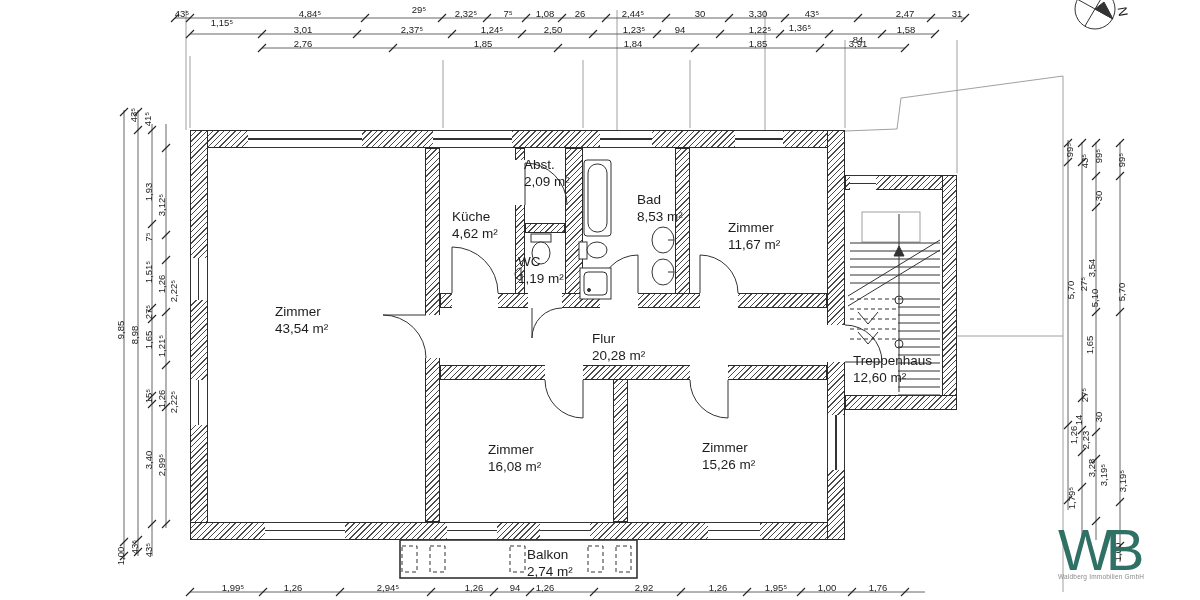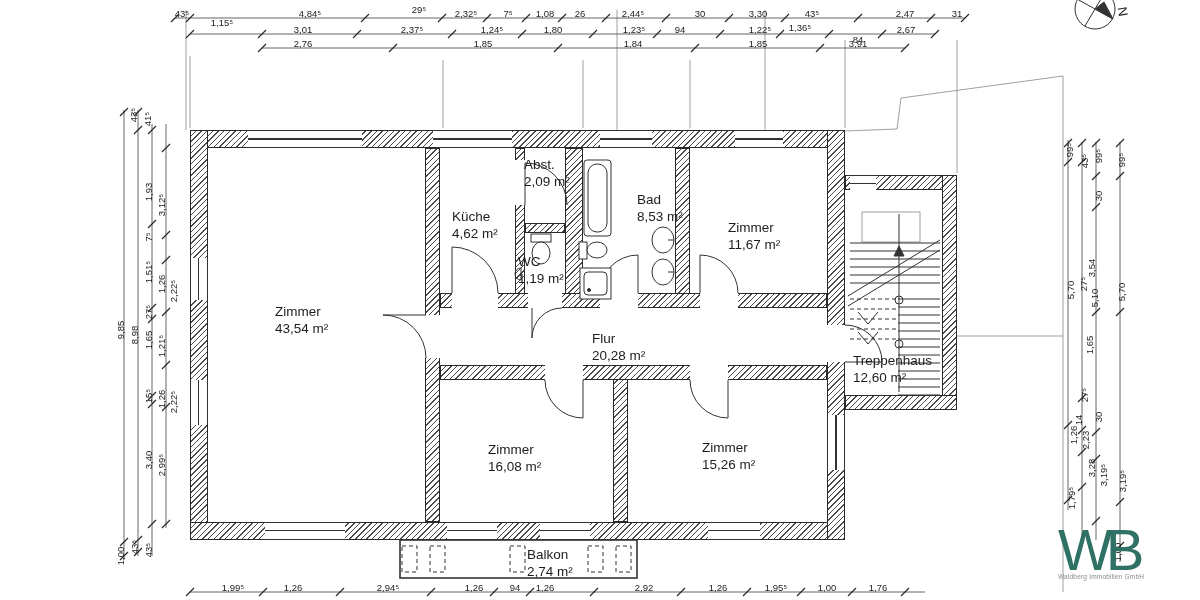--- a/index.html
+++ b/index.html
@@ -297,27 +297,27 @@
   <span class="hdim" style="left:633px;top:13px">2,44⁵</span>
   <span class="hdim" style="left:700px;top:13px">30</span>
   <span class="hdim" style="left:758px;top:13px">3,30</span>
   <span class="hdim" style="left:812px;top:13px">43⁵</span>
   <span class="hdim" style="left:905px;top:13px">2,47</span>
   <span class="hdim" style="left:957px;top:13px">31</span>
   <span class="hdim" style="left:222px;top:22px">1,15⁵</span>
   <span class="hdim" style="left:303px;top:29px">3,01</span>
   <span class="hdim" style="left:412px;top:29px">2,37⁵</span>
   <span class="hdim" style="left:492px;top:29px">1,24⁵</span>
-  <span class="hdim" style="left:553px;top:29px">1,80</span>
+  <span class="hdim" style="left:553px;top:29px">2,50</span>
   <span class="hdim" style="left:634px;top:29px">1,23⁵</span>
   <span class="hdim" style="left:680px;top:29px">94</span>
   <span class="hdim" style="left:760px;top:29px">1,22⁵</span>
   <span class="hdim" style="left:800px;top:27px">1,36⁵</span>
   <span class="hdim" style="left:858px;top:39px">84</span>
-  <span class="hdim" style="left:906px;top:29px">2,67</span>
+  <span class="hdim" style="left:906px;top:29px">1,58</span>
   <span class="hdim" style="left:303px;top:43px">2,76</span>
   <span class="hdim" style="left:483px;top:43px">1,85</span>
   <span class="hdim" style="left:633px;top:43px">1,84</span>
   <span class="hdim" style="left:758px;top:43px">1,85</span>
   <span class="hdim" style="left:858px;top:43px">3,91</span>
 
   <span class="hdim" style="left:233px;top:587px">1,99⁵</span>
   <span class="hdim" style="left:293px;top:587px">1,26</span>
   <span class="hdim" style="left:388px;top:587px">2,94⁵</span>
   <span class="hdim" style="left:474px;top:587px">1,26</span>

